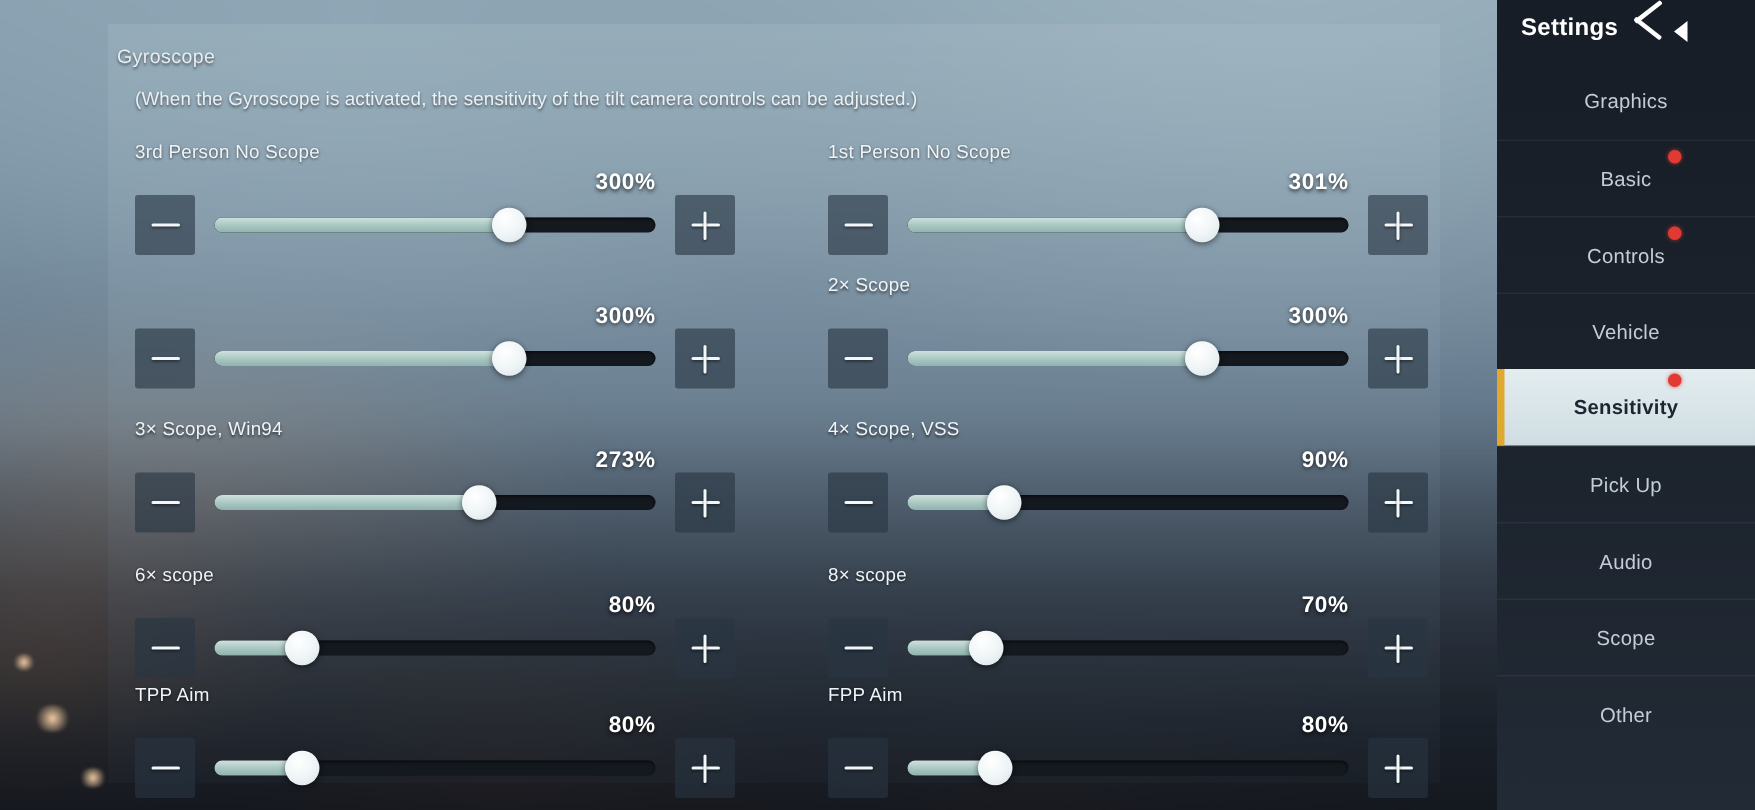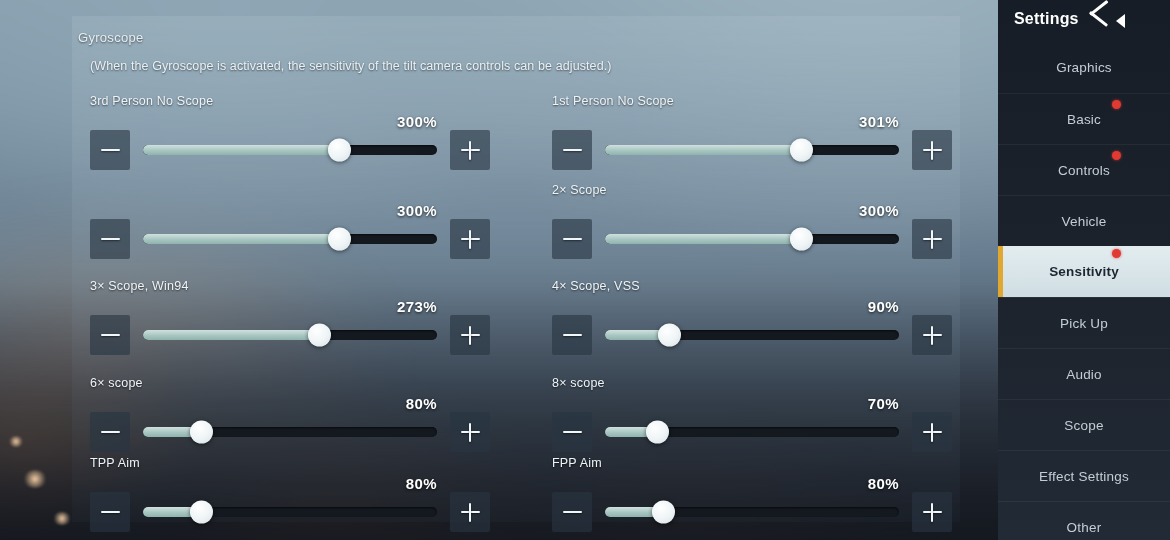--- a/index.html
+++ b/index.html
@@ -382,19 +382,16 @@
       <div class="sb-item">
         <span>Pick Up</span>
       </div>
       <div class="sb-item">
         <span>Audio</span>
       </div>
       <div class="sb-item">
         <span>Scope</span>
       </div>
       <div class="sb-item">
-        <span>Effect Settings</span>
-      </div>
-      <div class="sb-item">
         <span>Other</span>
       </div>
     </div>
 </div>
 
 </body></html>

